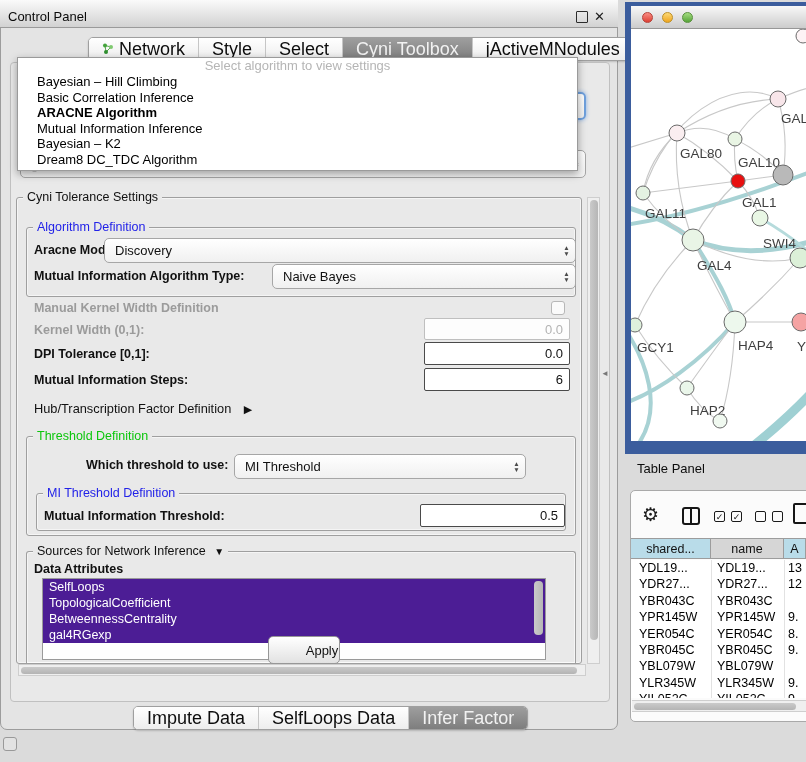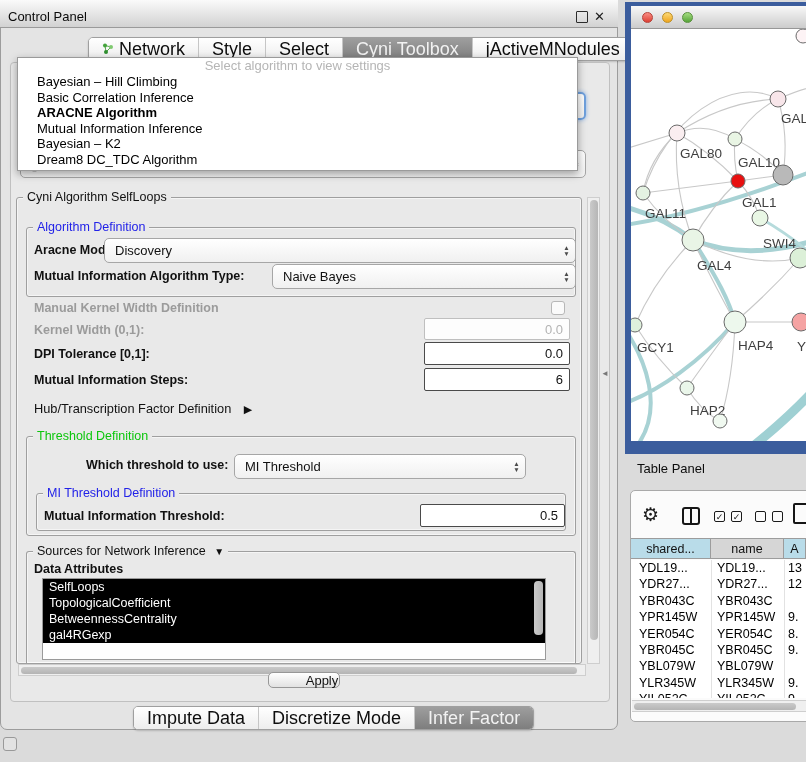--- a/index.html
+++ b/index.html
@@ -46,21 +46,21 @@
   .lbl-green{color:#0cc60c;}
   .lbl-dis{color:#9b9b9b;}
   
   #algo-popup{left:17px;top:57px;width:561px;height:114px;background:#fff;border:1px solid #9a9a9a;
               box-shadow:0 3px 8px rgba(0,0,0,.35);z-index:40;box-sizing:border-box;}
   #popup-placeholder{height:16px;line-height:16px;text-align:center;color:#b5b5b5;font-size:13px;}
   .pop-item{height:15.5px;line-height:15.5px;padding-left:19px;font-size:13px;color:#000;white-space:nowrap;}
   
   #attr-list{left:42px;top:578px;width:504px;height:82px;background:#fff;border:1px solid #9a9a9a;
              box-sizing:border-box;overflow:hidden;}
-  .attr-item{height:16px;line-height:16px;padding-left:6px;background:#000000;color:#fff;font-size:12.5px;}
+  .attr-item{height:16px;line-height:16px;padding-left:6px;background:#4c1d95;color:#fff;font-size:12.5px;}
   
   .sb-track{position:absolute;background:#efefef;border:1px solid #cecece;box-sizing:border-box;}
   .sb-thumb{position:absolute;background:linear-gradient(90deg,#cacaca,#b6b6b6);border-radius:4px;}
   .sb-thumb-h{position:absolute;background:linear-gradient(#cacaca,#b4b4b4);border-radius:4px;}
   
   .btn{position:absolute;background:linear-gradient(#ffffff,#e2e2e2);border:1px solid #979797;
        border-radius:5px;display:flex;align-items:center;justify-content:center;font-size:13px;box-sizing:border-box;}
   
   .chk{position:absolute;width:14px;height:14px;border:1px solid #b7b7b7;border-radius:3px;background:#fafafa;box-sizing:border-box;}
   
@@ -144,21 +144,21 @@
     <div id="popup-placeholder">Select algorithm to view settings</div>
   <div class="pop-item">Bayesian – Hill Climbing</div>
       <div class="pop-item">Basic Correlation Inference</div>
       <div class="pop-item b">ARACNE Algorithm</div>
       <div class="pop-item">Mutual Information Inference</div>
       <div class="pop-item">Bayesian – K2</div>
       <div class="pop-item">Dream8 DC_TDC Algorithm</div>
     </div>
 
   <div class="grp" style="left:16px;top:197px;width:566px;height:467px;">
-    <span class="grp-label" style="left:6px;top:-8px;">Cyni Algorithm SelfLoops</span>
+    <span class="grp-label" style="left:6px;top:-8px;">Cyni Tolerance Settings</span>
   </div>
 
   <div class="sb-track abs" style="left:587px;top:197px;width:13px;height:467px;">
     <div class="sb-thumb" style="left:2px;top:2px;width:8px;height:440px;"></div>
   </div>
 
   <div class="grp" style="left:26px;top:227px;width:550px;height:70px;">
     <span class="grp-label lbl-blue" style="left:6px;top:-8px;">Algorithm Definition</span>
   </div>
   <div class="abs b" style="left:34px;top:240px;height:20px;line-height:20px;">Aracne Mode:</div>
@@ -232,30 +232,30 @@
       <div class="attr-item">TopologicalCoefficient</div>
       <div class="attr-item">BetweennessCentrality</div>
       <div class="attr-item">gal4RGexp</div>
     </div>
   <div class="sb-thumb abs" style="left:534px;top:581px;width:9px;height:54px;"></div>
 
   <div class="sb-track abs" style="left:18px;top:664px;width:568px;height:12px;">
     <div class="sb-thumb-h" style="left:2px;top:2px;width:556px;height:7px;"></div>
   </div>
 
-  <div class="btn" style="left:268px;top:672px;width:72px;height:16px;padding-left:36px;">
+  <div class="btn" style="left:268px;top:636px;width:72px;height:28px;padding-left:36px;">
     <span>Apply</span>
   </div>
 
   <div class="tabbar abs" id="bottom-tabs" style="left:133px;top:706px;">
       <div class="tab">
         <span>Impute Data</span>
       </div>
       <div class="tab">
-        <span>Discretize Mode</span>
+        <span>SelfLoops Data</span>
       </div>
       <div class="tab sel">
         <span>Infer Factor</span>
       </div>
     </div>
 
   <div class="abs" style="left:601px;top:369px;font-size:8px;color:#777;">◄</div>
   <div class="abs" style="left:3px;top:737px;width:14px;height:14px;border:1px solid #999;border-radius:3px;background:#e2e2e2;box-sizing:border-box;"></div>
 
   <div id="net-frame" class="abs"></div>

